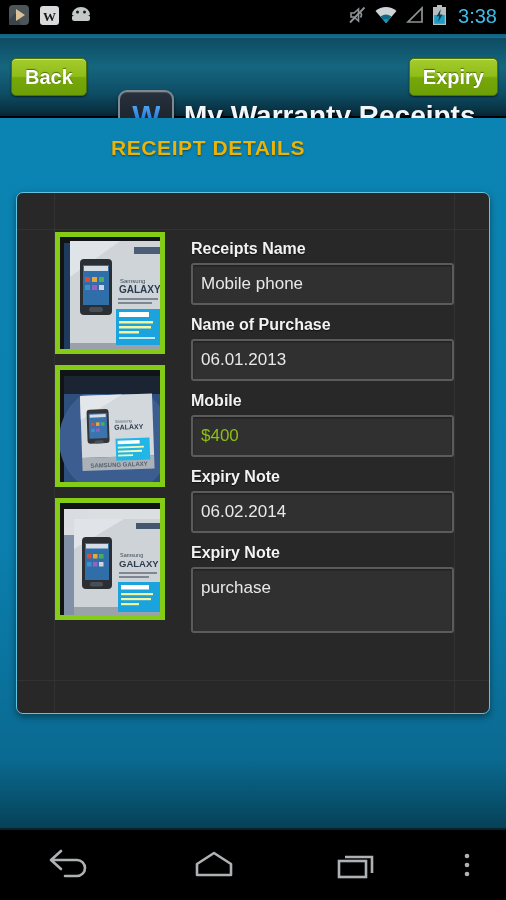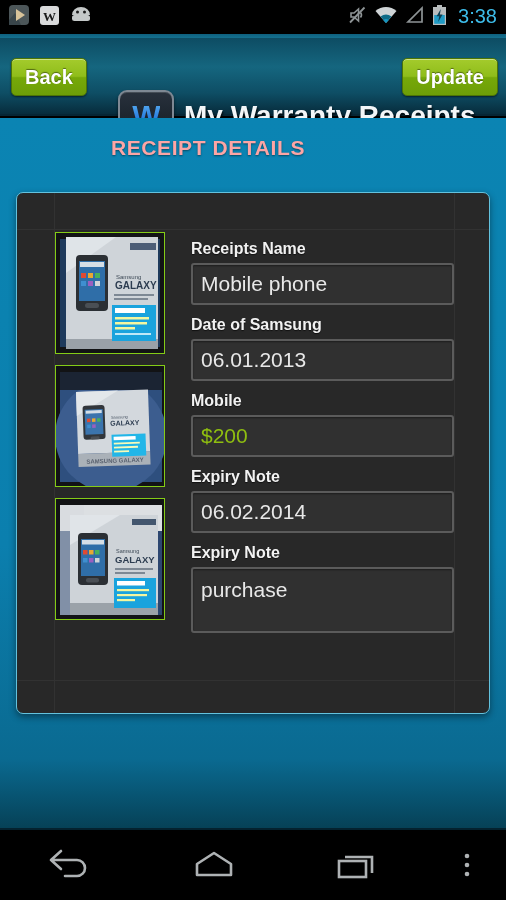--- a/index.html
+++ b/index.html
@@ -90,21 +90,21 @@
   .body-blue {
     position: absolute; top: 118px; left: 0;
     width: 506px; height: 712px;
     background:
       radial-gradient(ellipse 340px 200px at 50% 58%, rgba(255,255,255,.055), rgba(255,255,255,0) 70%),
       linear-gradient(to bottom, #0b84b3 0%, #0b82b0 28%, #0b7fae 60%, #0a6a91 90%, #064055 100%);
   }
   .page-heading {
     position: absolute; top: 136px; left: 0; width: 416px;
     text-align: center;
-    color: #fca5a5; font-size: 21px; font-weight: bold;
+    color: #eab308; font-size: 21px; font-weight: bold;
     letter-spacing: .6px;
     text-shadow: 0 1px 2px rgba(0,0,0,.45);
   }
 
   
   .panel {
     position: absolute; left: 16px; top: 192px;
     width: 474px; height: 522px;
     background: #282828;
     border: 1px solid #63c2de;
@@ -128,21 +128,21 @@
   }
 
   
   .thumbcol { width: 128px; padding-top: 2px; }
   .thumb {
     position: relative;
     width: 110px; height: 122px;
     margin: 0 0 11px 0;
     background: #111;
     overflow: hidden;
-    border: 1px solid #84cc16;
+    border: 5px solid #84cc16;
   }
   .thumb svg { display: block; width: 110px; height: 122px; }
 
   
   .fieldcol { flex: 1; padding-left: 8px; padding-top: 10px; }
   .fld-label {
     color: #f2f2f2; font-size: 16px; font-weight: bold;
     margin-bottom: 5px; text-shadow: 0 1px 1px rgba(0,0,0,.6);
   }
   .fld-box {
@@ -150,21 +150,21 @@
     border: 2px solid #5b5b5b;
     border-radius: 3px;
     height: 42px;
     display: flex; align-items: center;
     padding: 0 8px;
     margin-bottom: 11px;
     box-shadow: inset 0 1px 2px rgba(0,0,0,.4);
   }
   .fld-box.tall { height: 66px; align-items: flex-start; padding-top: 9px; }
   .fld-val {
-    color: #e8e8e8; font-size: 21px; font-weight: normal;
+    color: #e8e8e8; font-size: 17px; font-weight: normal;
     font-family: "Liberation Sans", sans-serif;
   }
   .fld-val.money { color: #8fbe10; }
 
   
   .navbar {
     position: absolute; bottom: 0; left: 0;
     width: 506px; height: 70px;
     background: #000;
     display: flex; align-items: center;
@@ -244,21 +244,21 @@
 
   <div class="actionbar">
     <div class="btn-green" id="back-btn">Back</div>
 
     <div class="app-logo">
       <span class="app-logo-w">W</span>
     </div>
 
     <div class="app-title">My Warranty Receipts</div>
 
-    <div class="btn-green" id="update-btn">Update</div>
+    <div class="btn-green" id="update-btn">Expiry</div>
   </div>
 
   <div class="body-blue"></div>
   <div class="page-heading">RECEIPT DETAILS</div>
 
   <div class="panel">
     <div class="panel-gridline gl-v1"></div>
     <div class="panel-gridline gl-v2"></div>
     <div class="panel-gridline gl-h1"></div>
     <div class="panel-gridline gl-h2"></div>
@@ -365,28 +365,28 @@
 
       </div>
 
       <div class="fieldcol">
 
         <div class="fld-label">Receipts Name</div>
         <div class="fld-box">
           <span class="fld-val">Mobile phone</span>
         </div>
 
-        <div class="fld-label">Date of Samsung</div>
+        <div class="fld-label">Name of Purchase</div>
         <div class="fld-box">
           <span class="fld-val">06.01.2013</span>
         </div>
 
         <div class="fld-label">Mobile</div>
         <div class="fld-box">
-          <span class="fld-val money">$200</span>
+          <span class="fld-val money">$400</span>
         </div>
 
         <div class="fld-label">Expiry Note</div>
         <div class="fld-box">
           <span class="fld-val">06.02.2014</span>
         </div>
 
         <div class="fld-label">Expiry Note</div>
         <div class="fld-box tall">
           <span class="fld-val">purchase</span>

